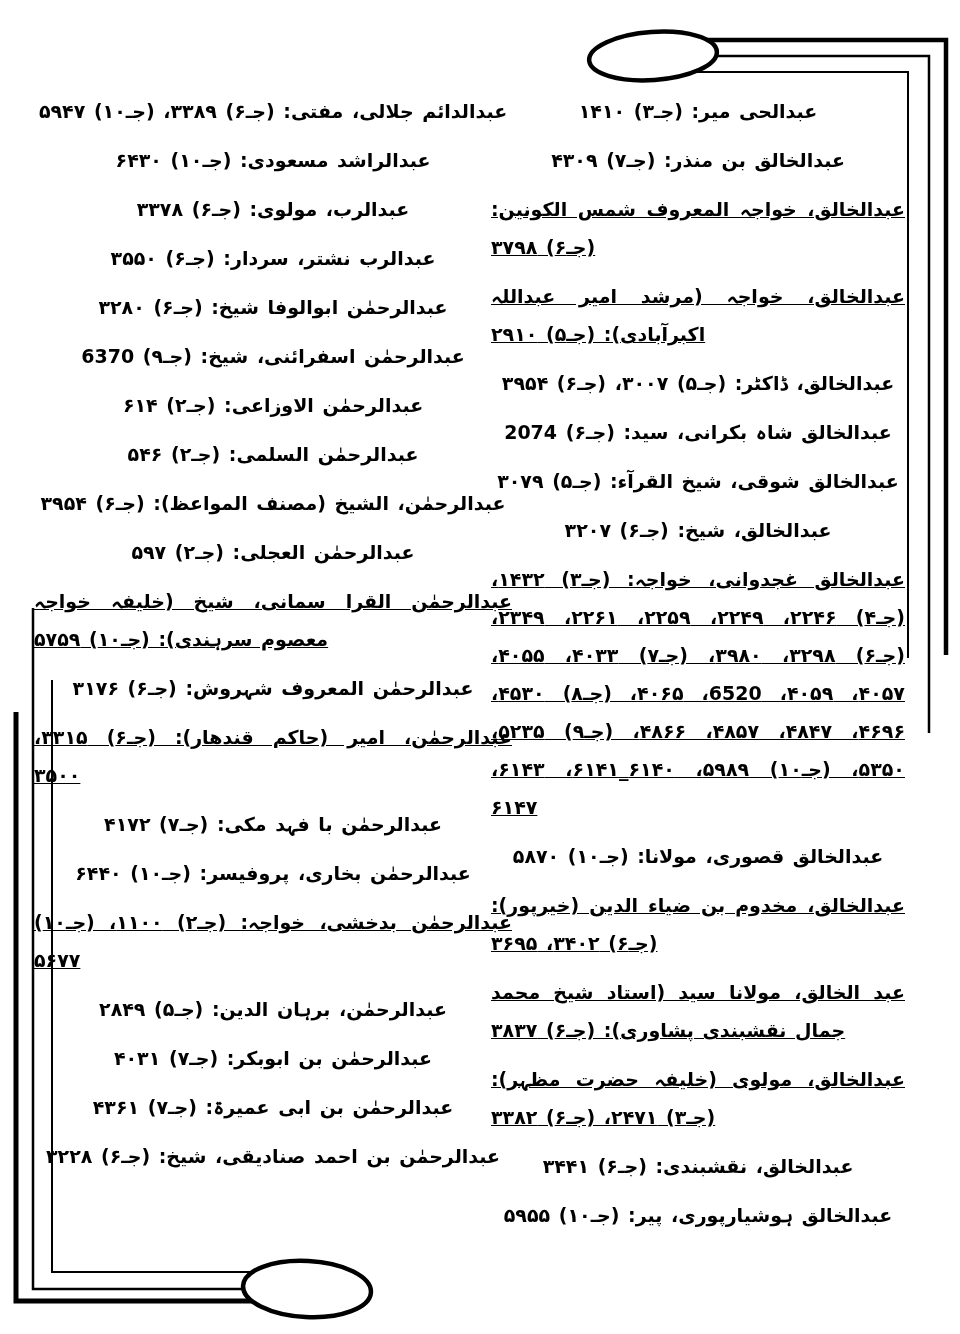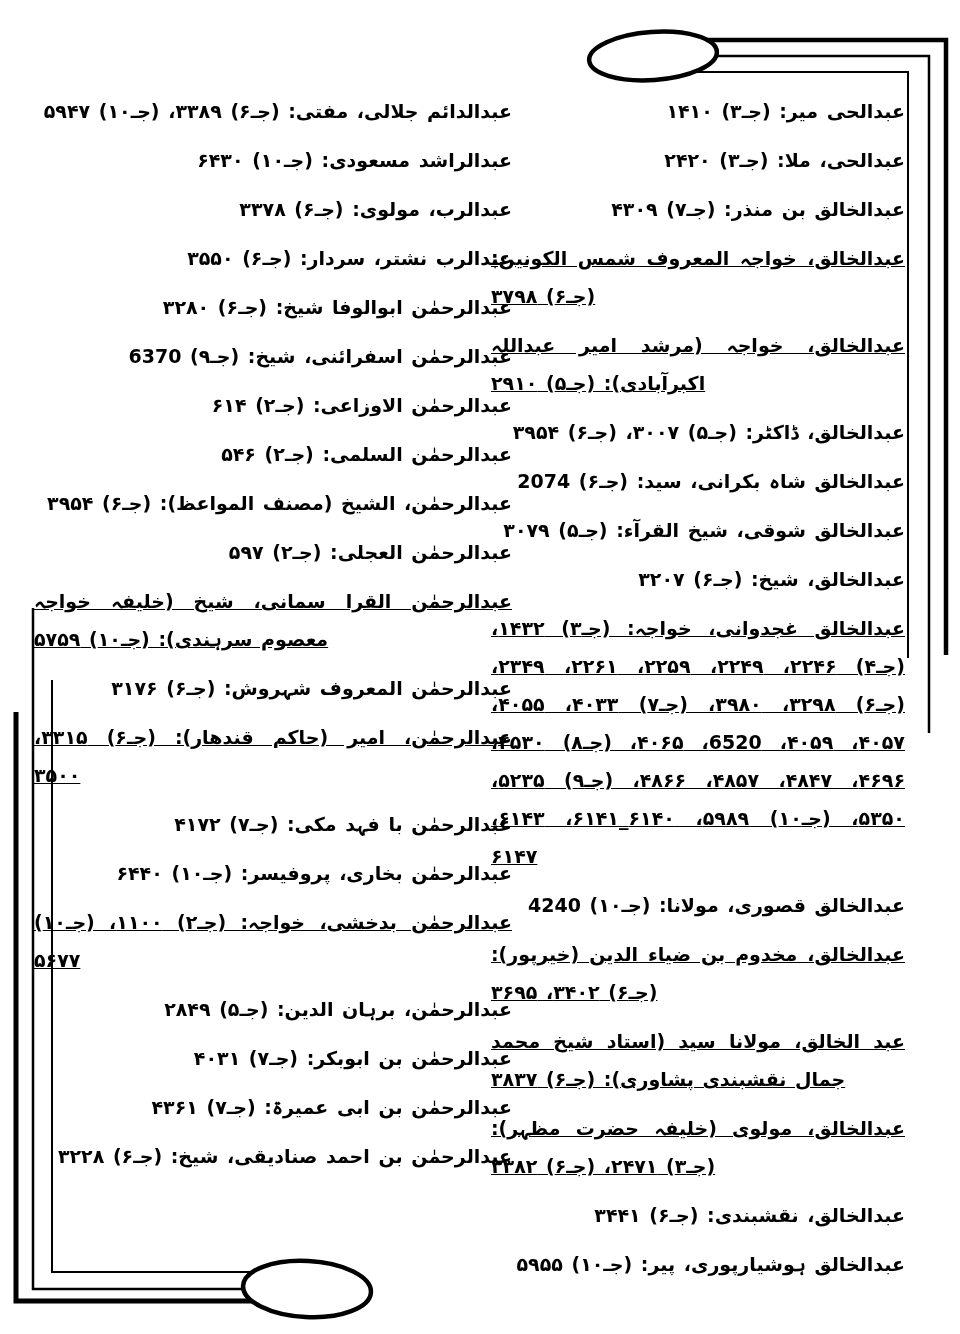--- a/index.html
+++ b/index.html
@@ -20,21 +20,21 @@
     unicode-bidi:embed;
     font-size:19px;
     font-weight:700;
     line-height:38px;
     word-spacing:2px;
   }
   .col-right{right:55px;width:414px;}
   .col-left{left:34px;width:478px;}
   .entry{
     margin:0 0 11px 0;
-    text-align:right;
+    text-align:center;
   }
   .entry.multi{
     text-align:justify;
     text-align-last:left;
     text-decoration:underline;
   }
 </style>
 </head>
 <body>
 
@@ -53,30 +53,29 @@
       <path d="M16 712 V1301 H306" stroke-width="5"></path>
       <path d="M33 608 V1289 H306" stroke-width="2.5"></path>
       <path d="M52 680 V1272 H310" stroke-width="2"></path>
     </g>
     <ellipse cx="307" cy="1289" rx="64" ry="28" transform="rotate(3 307 1289)" fill="#ffffff" stroke="#000" stroke-width="4.5"></ellipse>
   </svg>
 
   <section class="col col-right">
 
   <div class="entry">عبدالحی میر: (جـ۳) ۱۴۱۰</div>
-      <div class="entry">عبدالحی، ملا: (جـ۳) ۲۴۲۰</div>
       <div class="entry">عبدالخالق بن منذر: (جـ۷) ۴۳۰۹</div>
       <div class="entry multi">عبدالخالق، خواجہ المعروف شمس الکونین: (جـ۶) ۳۷۹۸</div>
       <div class="entry multi">عبدالخالق، خواجہ (مرشد امیر عبداللہ اکبرآبادی): (جـ۵) ۲۹۱۰</div>
       <div class="entry">عبدالخالق، ڈاکٹر: (جـ۵) ۳۰۰۷، (جـ۶) ۳۹۵۴</div>
       <div class="entry">عبدالخالق شاہ بکرانی، سید: (جـ۶) 2074</div>
       <div class="entry">عبدالخالق شوقی، شیخ القرآء: (جـ۵) ۳۰۷۹</div>
       <div class="entry">عبدالخالق، شیخ: (جـ۶) ۳۲۰۷</div>
       <div class="entry multi">عبدالخالق غجدوانی، خواجہ: (جـ۳) ۱۴۳۲، (جـ۴) ۲۲۴۶، ۲۲۴۹، ۲۲۵۹، ۲۲۶۱، ۲۳۴۹، (جـ۶) ۳۲۹۸، ۳۹۸۰، (جـ۷) ۴۰۳۳، ۴۰۵۵، ۴۰۵۷، ۴۰۵۹، 6520، ۴۰۶۵، (جـ۸) ۴۵۳۰، ۴۶۹۶، ۴۸۴۷، ۴۸۵۷، ۴۸۶۶، (جـ۹) ۵۲۳۵، ۵۳۵۰، (جـ۱۰) ۵۹۸۹، ۶۱۴۰_۶۱۴۱، ۶۱۴۳، ۶۱۴۷</div>
-      <div class="entry">عبدالخالق قصوری، مولانا: (جـ۱۰) 4240</div>
+      <div class="entry">عبدالخالق قصوری، مولانا: (جـ۱۰) ۵۸۷۰</div>
       <div class="entry multi">عبدالخالق، مخدوم بن ضیاء الدین (خیرپور): (جـ۶) ۳۴۰۲، ۳۶۹۵</div>
       <div class="entry multi">عبد الخالق، مولانا سید (استاد شیخ محمد جمال نقشبندی پشاوری): (جـ۶) ۳۸۳۷</div>
       <div class="entry multi">عبدالخالق، مولوی (خلیفہ حضرت مظہر): (جـ۳) ۲۴۷۱، (جـ۶) ۳۳۸۲</div>
       <div class="entry">عبدالخالق، نقشبندی: (جـ۶) ۳۴۴۱</div>
       <div class="entry">عبدالخالق ہوشیارپوری، پیر: (جـ۱۰) ۵۹۵۵</div>
     </section>
 
   <section class="col col-left">
 
   <div class="entry">عبدالدائم جلالی، مفتی: (جـ۶) ۳۳۸۹، (جـ۱۰) ۵۹۴۷</div>

